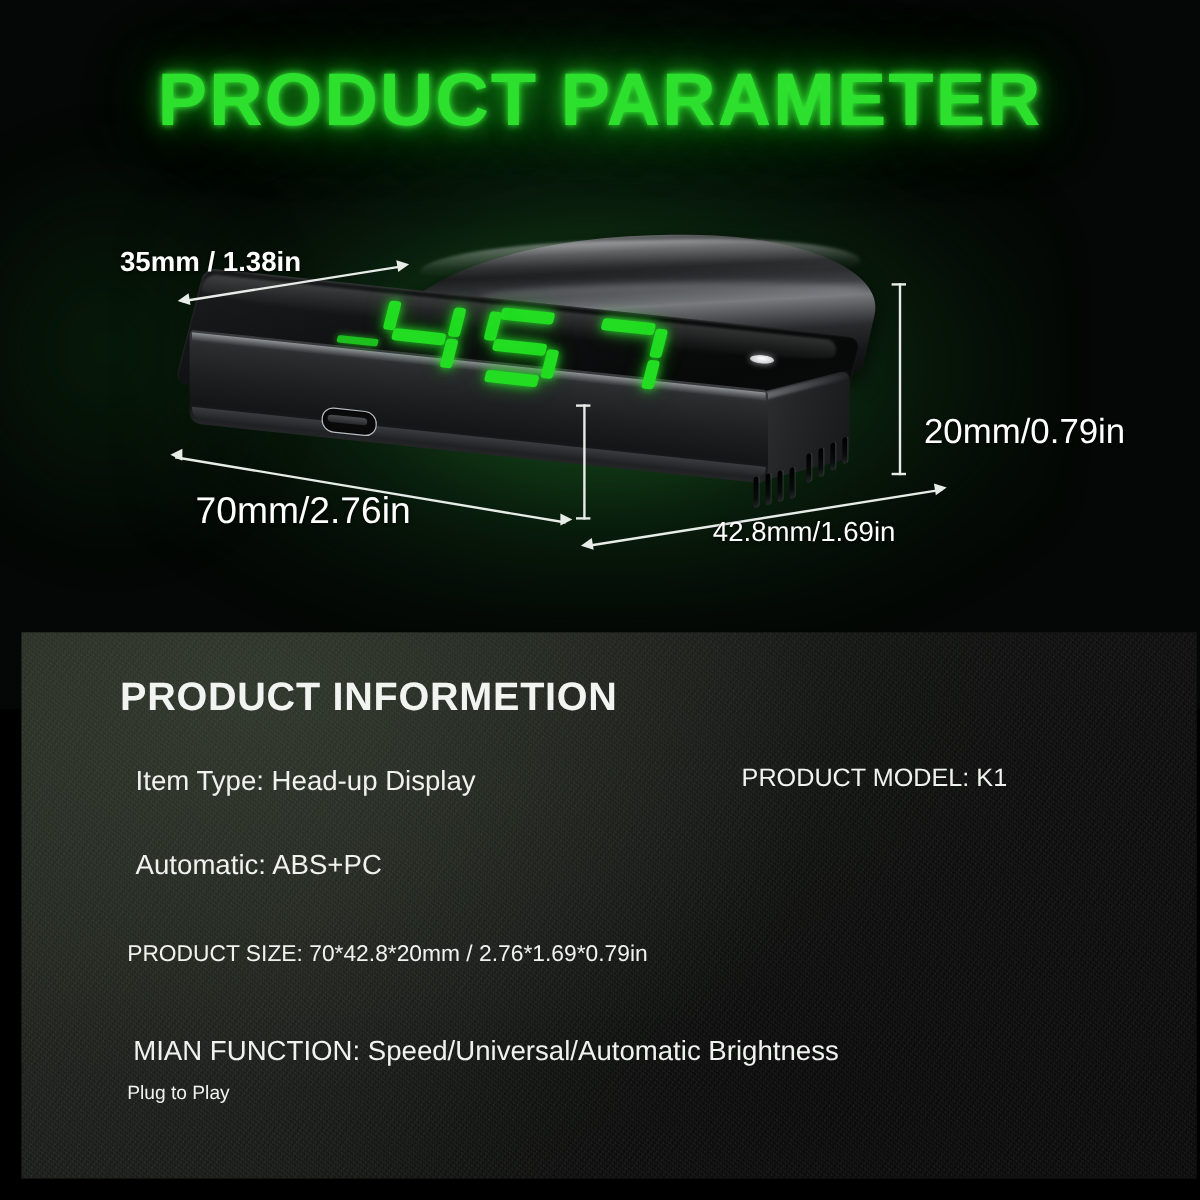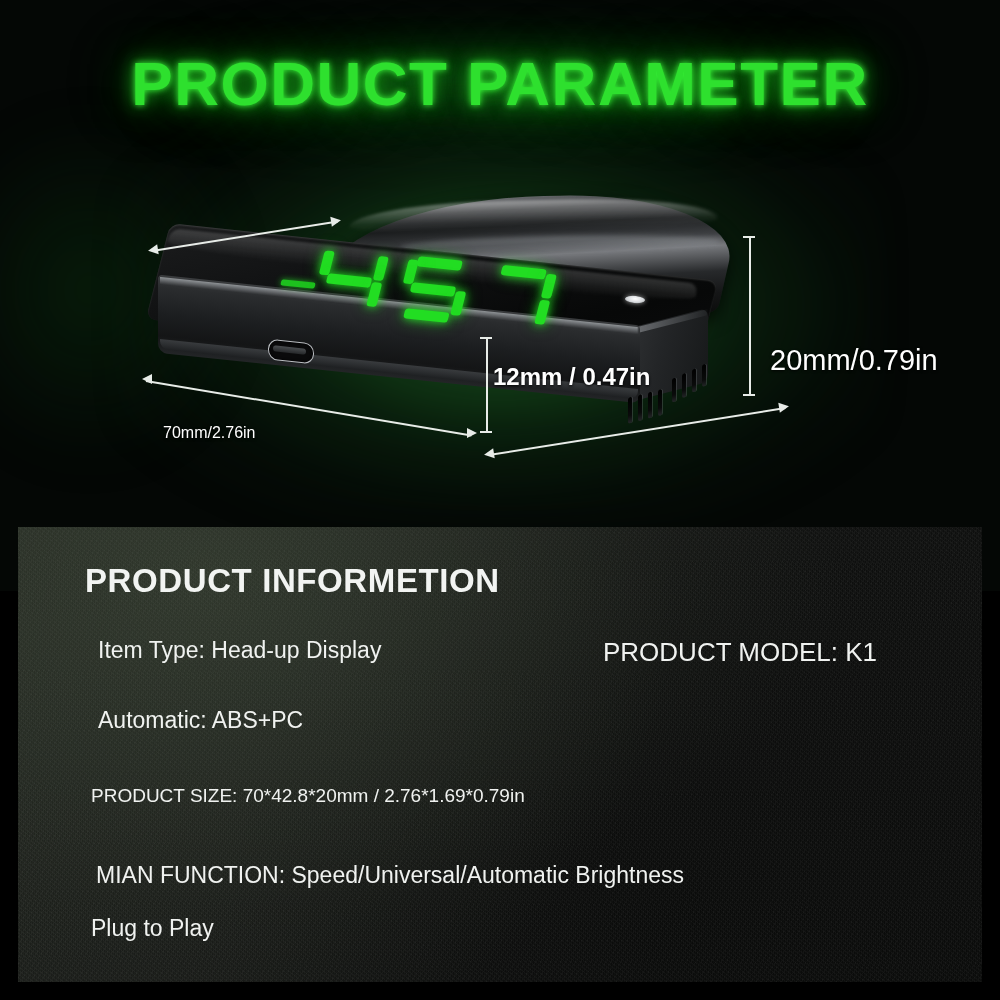--- a/index.html
+++ b/index.html
@@ -271,21 +271,21 @@
   
   .dim-label {
     position: absolute;
     color: #ffffff;
     white-space: nowrap;
     text-shadow: 0 1px 3px rgba(0,0,0,0.9);
   }
   #dim-35  { left: 100px; top: 205px; font-size: 23px; font-weight: bold; }
   #dim-20  { left: 770px; top: 344px; font-size: 29px; }
   #dim-12  { left: 493px; top: 363px; font-size: 24px; font-weight: bold; }
-  #dim-70  { left: 163px; top: 424px; font-size: 16px; }
+  #dim-70  { left: 163px; top: 408px; font-size: 31px; }
   #dim-428 { left: 594px; top: 430px; font-size: 23px; }
 
   .dim-line {
     position: absolute;
     background: #e8ece8;
     height: 1.6px;
   }
   #line-35 {
     left: 152px; top: 250px; width: 188px;
     transform: rotate(-9deg);
@@ -326,20 +326,21 @@
   #info-panel {
     position: absolute;
     left: 18px; top: 527px;
     width: 964px; height: 455px;
     background-color: #1b1d1a;
     background-image:
       radial-gradient(circle at 18% 12%, rgba(52,60,48,0.55) 0%, rgba(0,0,0,0) 55%),
       radial-gradient(circle at 70% 88%, rgba(10,11,10,0.8) 0%, rgba(0,0,0,0) 60%),
       linear-gradient(125deg, #222620 0%, #1a1c19 30%, #121312 62%, #0c0d0c 100%);
     overflow: hidden;
+    padding-left: 15px;
   }
   
   #info-panel::before {
     content: "";
     position: absolute;
     inset: 0;
     background-image:
       repeating-linear-gradient(37deg, rgba(255,255,255,0.026) 0 1px, rgba(0,0,0,0.03) 1px 3px),
       repeating-linear-gradient(-53deg, rgba(255,255,255,0.022) 0 1px, rgba(0,0,0,0.028) 1px 4px),
       repeating-linear-gradient(91deg, rgba(255,255,255,0.018) 0 1px, rgba(0,0,0,0.02) 1px 2px);
@@ -366,25 +367,25 @@
     letter-spacing: 0.6px;
     color: #f2f4f2;
     white-space: nowrap;
   }
   .spec {
     position: absolute;
     color: #f0f2f0;
     white-space: nowrap;
   }
   #spec-item-type   { left: 80px;  top: 110px; font-size: 23px; }
-  #spec-model       { left: 585px; top: 110px; font-size: 26px; }
+  #spec-model       { left: 585px; top: 110px; font-size: 21px; }
   #spec-material    { left: 80px;  top: 180px; font-size: 23px; }
   #spec-size        { left: 73px;  top: 258px; font-size: 19px; }
   #spec-function    { left: 78px;  top: 335px; font-size: 23px; }
-  #spec-function-2  { left: 73px;  top: 388px; font-size: 23px; }
+  #spec-function-2  { left: 73px;  top: 376px; font-size: 16px; }
 </style>
 </head>
 <body>
 
 <div id="page">
 
   <div id="hero">
     <div class="glow-title"></div>
     <div class="glow-main"></div>
     <div class="glow-left-edge"></div>
@@ -451,39 +452,40 @@
           <div class="seg v c"></div>
 
         </div>
       </div>
 
       <div class="light-sensor"></div>
 
       <div class="dim-line" id="line-35"></div>
       <div class="arrow left" style="left:148px; top:245px; transform:rotate(-9deg);"></div>
       <div class="arrow right" style="left:331px; top:216px; transform:rotate(-9deg);"></div>
+      <div class="dim-label" id="dim-35">35mm / 1.38in</div>
 
       <div class="dim-line-v" id="line-20"></div>
       <div class="tick h" style="left:743px; top:236px;"></div>
       <div class="tick h" style="left:743px; top:394px;"></div>
       <div class="dim-label" id="dim-20">20mm/0.79in</div>
 
       <div class="dim-line-v" id="line-12"></div>
       <div class="tick h" style="left:480px; top:337px;"></div>
       <div class="tick h" style="left:480px; top:431px;"></div>
-      <div class="dim-label" id="dim-12">12mm / 0.47in</div>
 
       <div class="dim-line" id="line-70"></div>
       <div class="arrow left" style="left:142px; top:374px;"></div>
       <div class="arrow right" style="left:467px; top:428px;"></div>
       <div class="dim-label" id="dim-70">70mm/2.76in</div>
 
       <div class="dim-line" id="line-428"></div>
       <div class="arrow left" style="left:484px; top:449px; transform:rotate(-9deg);"></div>
       <div class="arrow right" style="left:779px; top:402px; transform:rotate(-9deg);"></div>
+      <div class="dim-label" id="dim-428">42.8mm/1.69in</div>
 
     </div>
   </div>
 
   <div id="info-panel">
     <div class="info-inner">
       <div id="info-heading">PRODUCT INFORMETION</div>
 
       <div class="spec" id="spec-item-type">Item Type: Head-up Display</div>
 

